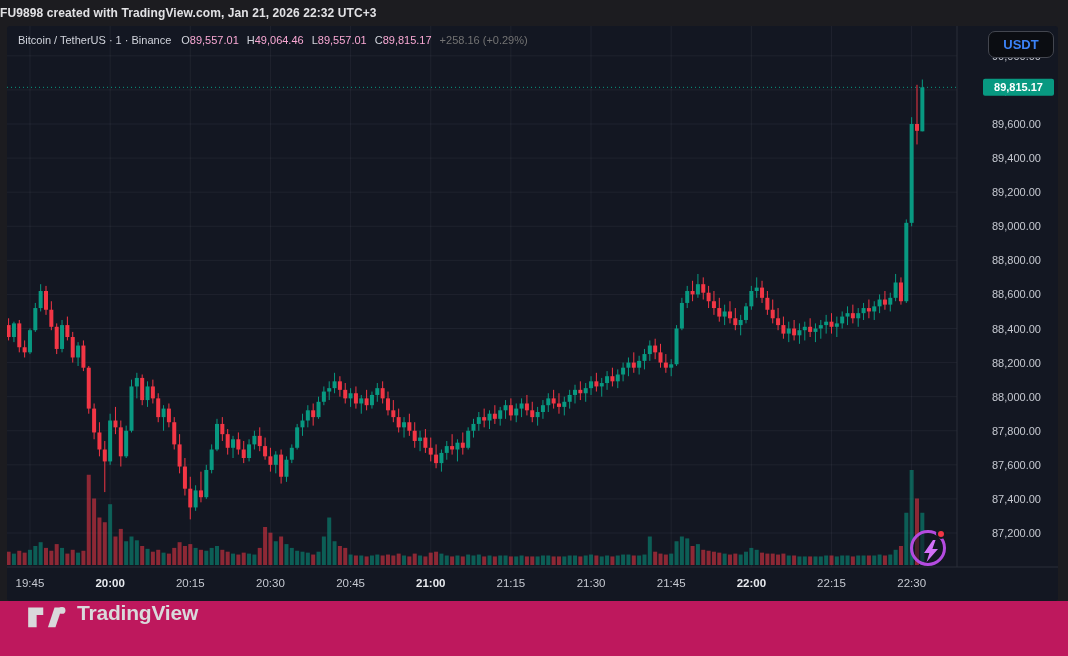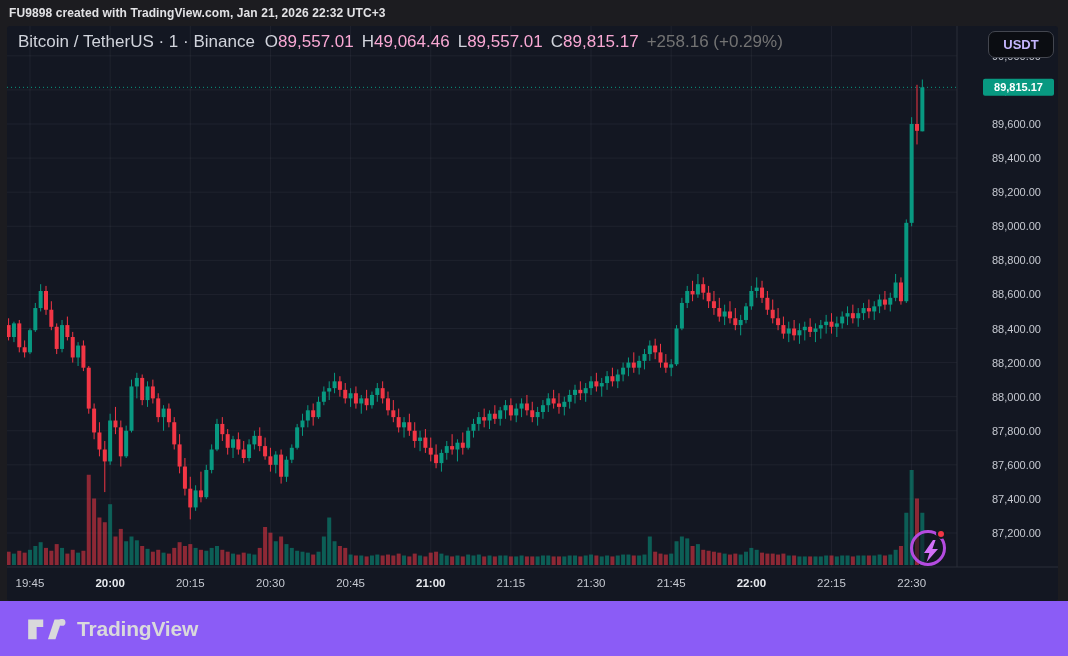--- a/index.html
+++ b/index.html
@@ -1,41 +1,41 @@
 <!DOCTYPE html>
 <html><head>
 <meta charset="utf-8">
 <style>
   * { margin:0; padding:0; box-sizing:border-box; }
   html,body { width:1068px; height:656px; overflow:hidden; background:#1c1c20;
     font-family:"Liberation Sans", sans-serif; }
   .top-bar { position:absolute; left:0; top:0; width:1068px; height:26px;
-    display:flex; align-items:center; padding-left:9px; background:#1c1c20; }
+    display:flex; align-items:center; background:#1c1c20; }
   .top-bar .watermark { color:#e2e2e5; font-size:12px; font-weight:700; letter-spacing:.1px; }
   .panel { position:absolute; left:7px; top:26px; width:1051px; height:575px;
     background:#131722; border-radius:3px; }
   .chart-svg { position:absolute; left:0; top:0; }
   .legend { position:absolute; left:11px; top:8px; height:16px; display:flex;
-    align-items:center; white-space:nowrap; font-size:17px; z-index:5; }
+    white-space:nowrap; font-size:11px; z-index:5; }
   .legend .sym { color:#d1d4dc; margin-right:10px; }
   .legend .pair { margin-right:8px; color:#d1d4dc; }
   .legend .pair .val { color:#f9a8d4; }
   .legend .chg { color:#737373; }
   .usdt-btn { position:absolute; left:981px; top:5px; width:66px; height:27px;
-    background:#0b0d12; border:1px solid #43464f; border-radius:7px; color:#c4b5fd;
+    background:#0b0d12; border:1px solid #43464f; border-radius:7px; color:#3b82f6;
     font-size:13px; font-weight:700; display:flex; align-items:center; justify-content:center;
     z-index:6; cursor:pointer; font-family:"Liberation Sans", sans-serif; }
   .badge { position:absolute; left:903px; top:504px; width:36px; height:36px;
     border:3px solid #b44be0; border-radius:50%; background:rgba(19,23,34,.55);
     z-index:5; cursor:pointer; }
   .badge svg { position:absolute; left:3px; top:3px; }
   .badge .dot { position:absolute; right:-3px; top:-4px; width:10px; height:10px;
     border-radius:50%; background:#f23645; border:2px solid #15181f; }
   .footer { position:absolute; left:0; top:601px; width:1068px; height:55px;
-    background:#8b5cf6; display:flex; align-items:center; padding-left:27px; }
+    background:#be185d; display:flex; padding-left:27px; }
   .footer .brand { color:#d9d9db; font-size:21px; font-weight:700; margin-left:10px;
     letter-spacing:-0.2px; }
 </style>
 </head>
 <body>
 
 <div class="top-bar">
   <span class="watermark">FU9898 created with TradingView.com, Jan 21, 2026 22:32 UTC+3</span>
 </div>
 

